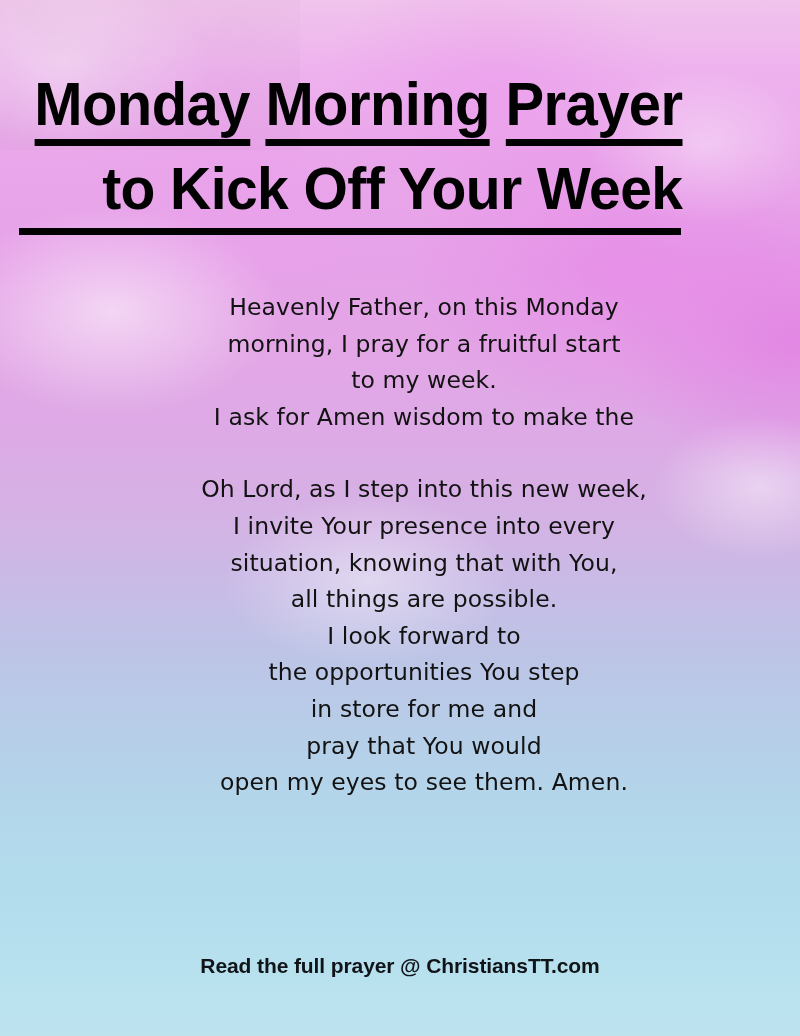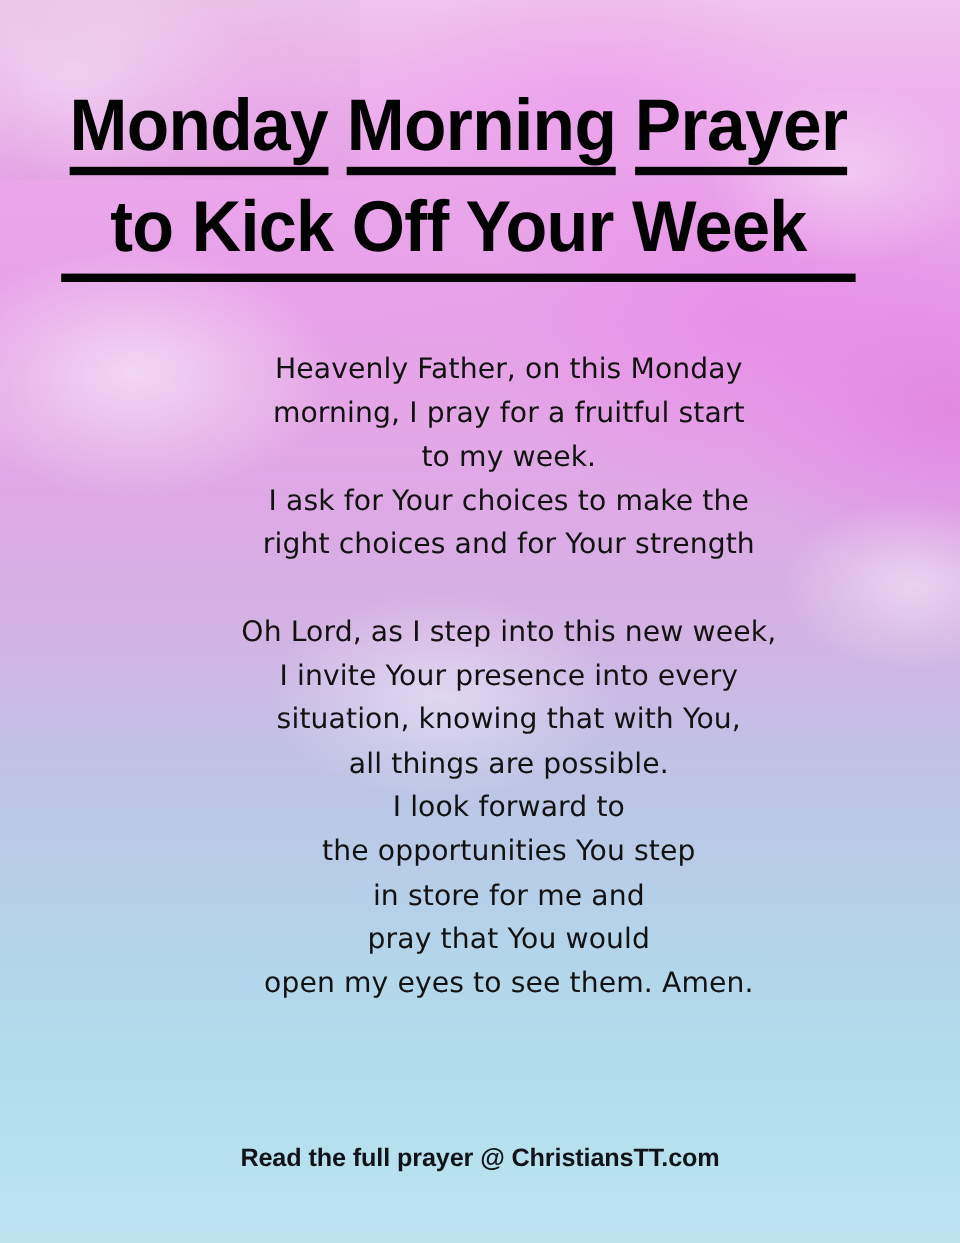--- a/index.html
+++ b/index.html
@@ -63,22 +63,21 @@
     width: 100%;
     height: 100%;
   }
 
   
   .title-block {
     position: absolute;
     top: 72px;
     left: 0;
     width: 700px;
-    text-align: center;
-    margin-left: 32px;
+    text-align: right;
   }
   .title-line {
     font-family: "Liberation Sans Narrow", "Liberation Sans", sans-serif;
     font-weight: 700;
     font-size: 61px;
     line-height: 64px;
     letter-spacing: -0.6px;
     color: #010101;
     transform: scaleX(0.95);
     white-space: nowrap;
@@ -168,22 +167,21 @@
       <div class="title-line l1"><span class="tw">Monday</span> <span class="tw">Morning</span> <span class="tw">Prayer</span></div>
       <div class="title-line l2"><span class="tw">to Kick Off Your Week</span></div>
       <div class="title-underline2"></div>
     </div>
 
     <div class="prayer">
       <div>
         <div class="line">Heavenly Father, on this Monday</div>
         <div class="line">morning, I pray for a fruitful start</div>
         <div class="line">to my week.</div>
-        <div class="line">I ask for Your choices to make the</div>
-        <div class="line">right choices and for Your strength</div>
+        <div class="line">I ask for Amen wisdom to make the</div>
       </div>
 
       <div class="spacer"></div>
 
       <div>
         <div class="line">Oh Lord, as I step into this new week,</div>
         <div class="line">I invite Your presence into every</div>
         <div class="line">situation, knowing that with You,</div>
         <div class="line">all things are possible.</div>
         <div class="line">I look forward to</div>

